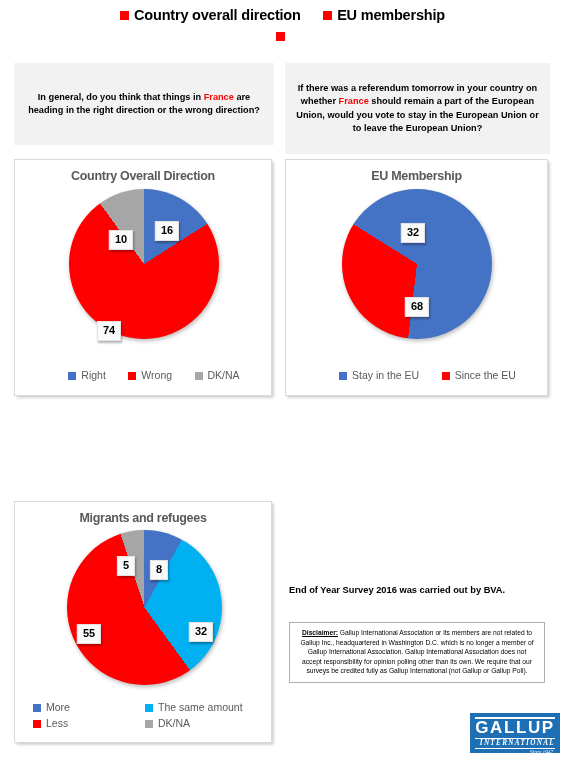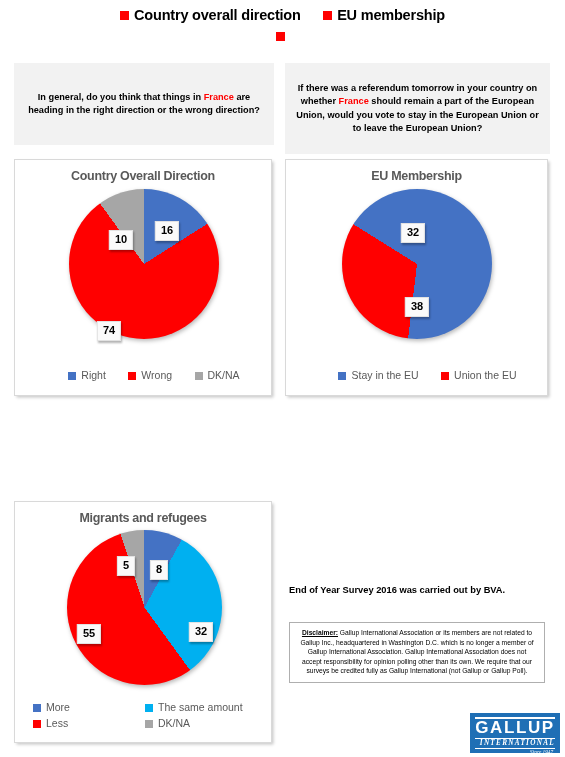--- a/index.html
+++ b/index.html
@@ -285,29 +285,29 @@
       <span class="lg-item">
         <span class="lg-sq" style="background:#A6A6A6"></span><span>DK/NA</span>
       </span>
     </div>
   </div>
 
   <div class="panel" id="panel2">
     <div class="chart-title">EU Membership</div>
     <div class="pie-area">
       <div class="pie" id="pie2" style="background: conic-gradient(from 302deg, rgb(68, 114, 196) 0deg, rgb(68, 114, 196) 244.8deg, rgb(255, 0, 0) 244.8deg, rgb(255, 0, 0) 360deg);"></div>
-      <div class="dlabel" style="left:131px; top:124px;">38</div>
+      <div class="dlabel" style="left:131px; top:124px;">68</div>
       <div class="dlabel" style="left:127px; top:50px;">32</div>
     </div>
     <div class="legend">
       <span class="lg-item">
         <span class="lg-sq" style="background:#4472C4"></span><span>Stay in the EU</span>
       </span>
       <span class="lg-item">
-        <span class="lg-sq" style="background:#FF0000"></span><span>Union the EU</span>
+        <span class="lg-sq" style="background:#FF0000"></span><span>Since the EU</span>
       </span>
     </div>
   </div>
 
 
   <div class="panel" id="panel3">
     <div class="chart-title">Migrants and refugees</div>
     <div class="pie-area">
       <div class="pie" id="pie3" style="background: conic-gradient(rgb(68, 114, 196) 0deg, rgb(68, 114, 196) 28.8deg, rgb(0, 176, 240) 28.8deg, rgb(0, 176, 240) 144deg, rgb(255, 0, 0) 144deg, rgb(255, 0, 0) 342deg, rgb(166, 166, 166) 342deg, rgb(166, 166, 166) 360deg);"></div>
       <div class="dlabel" style="left:144px; top:45px;">8</div>

